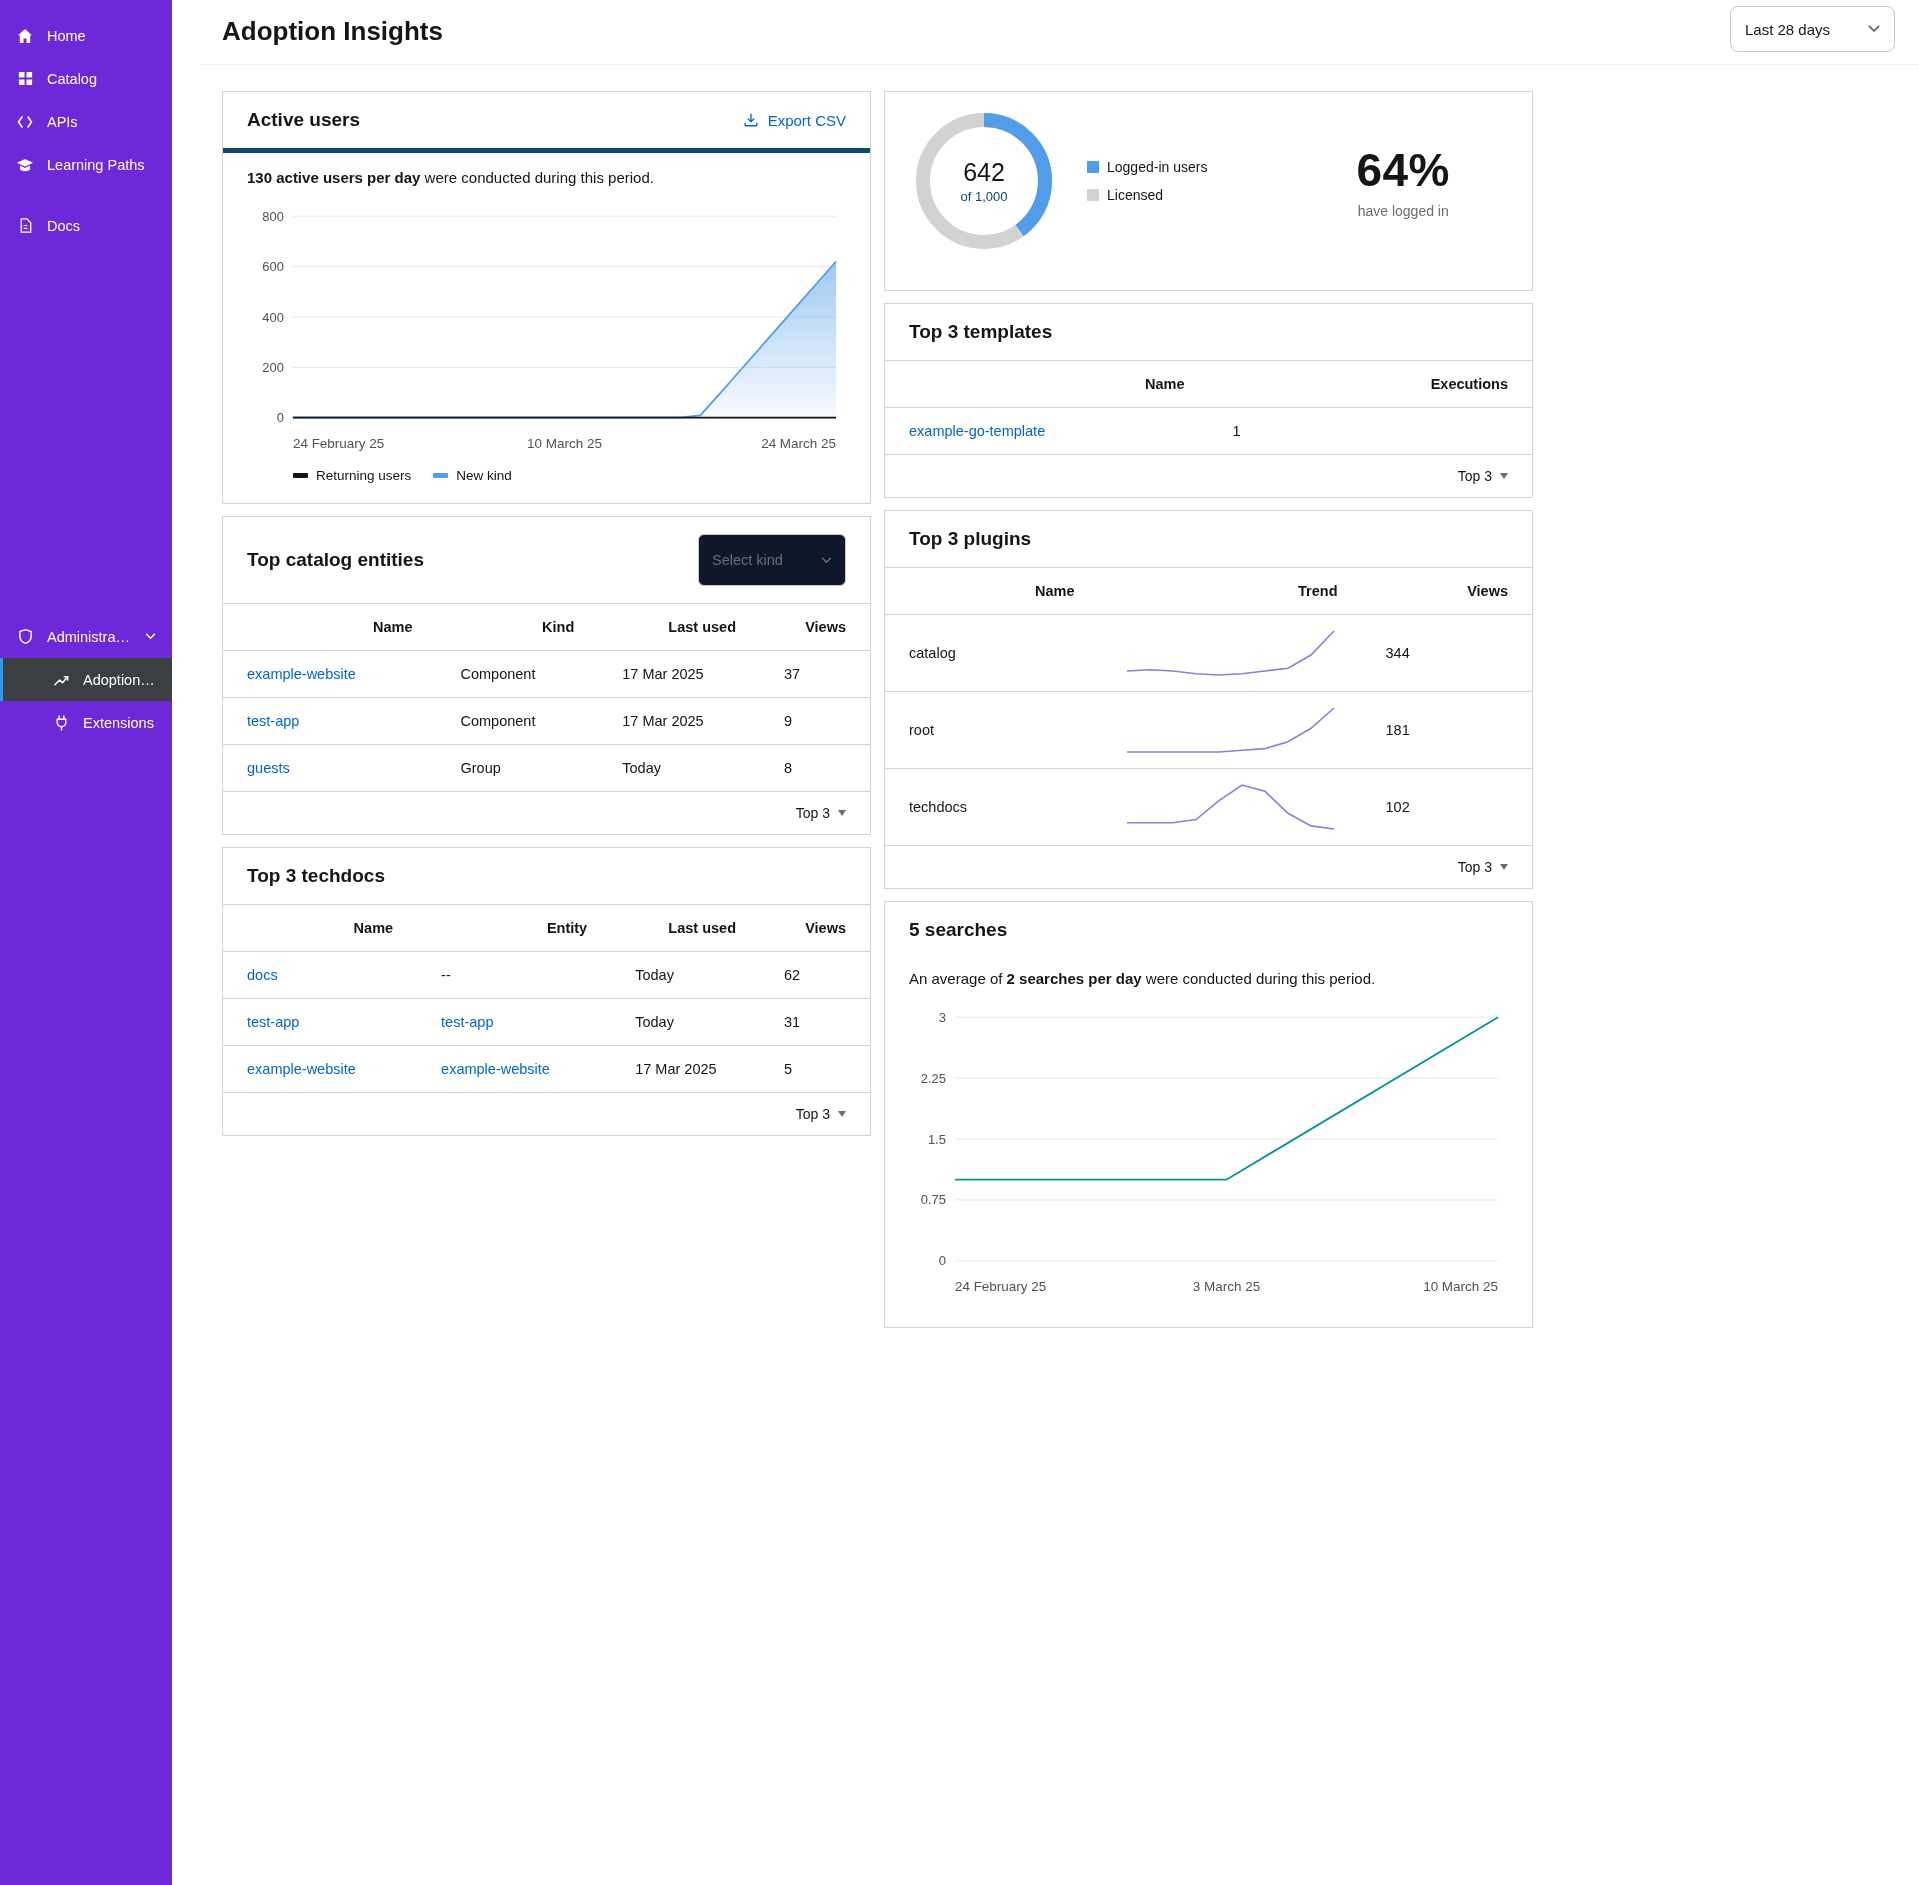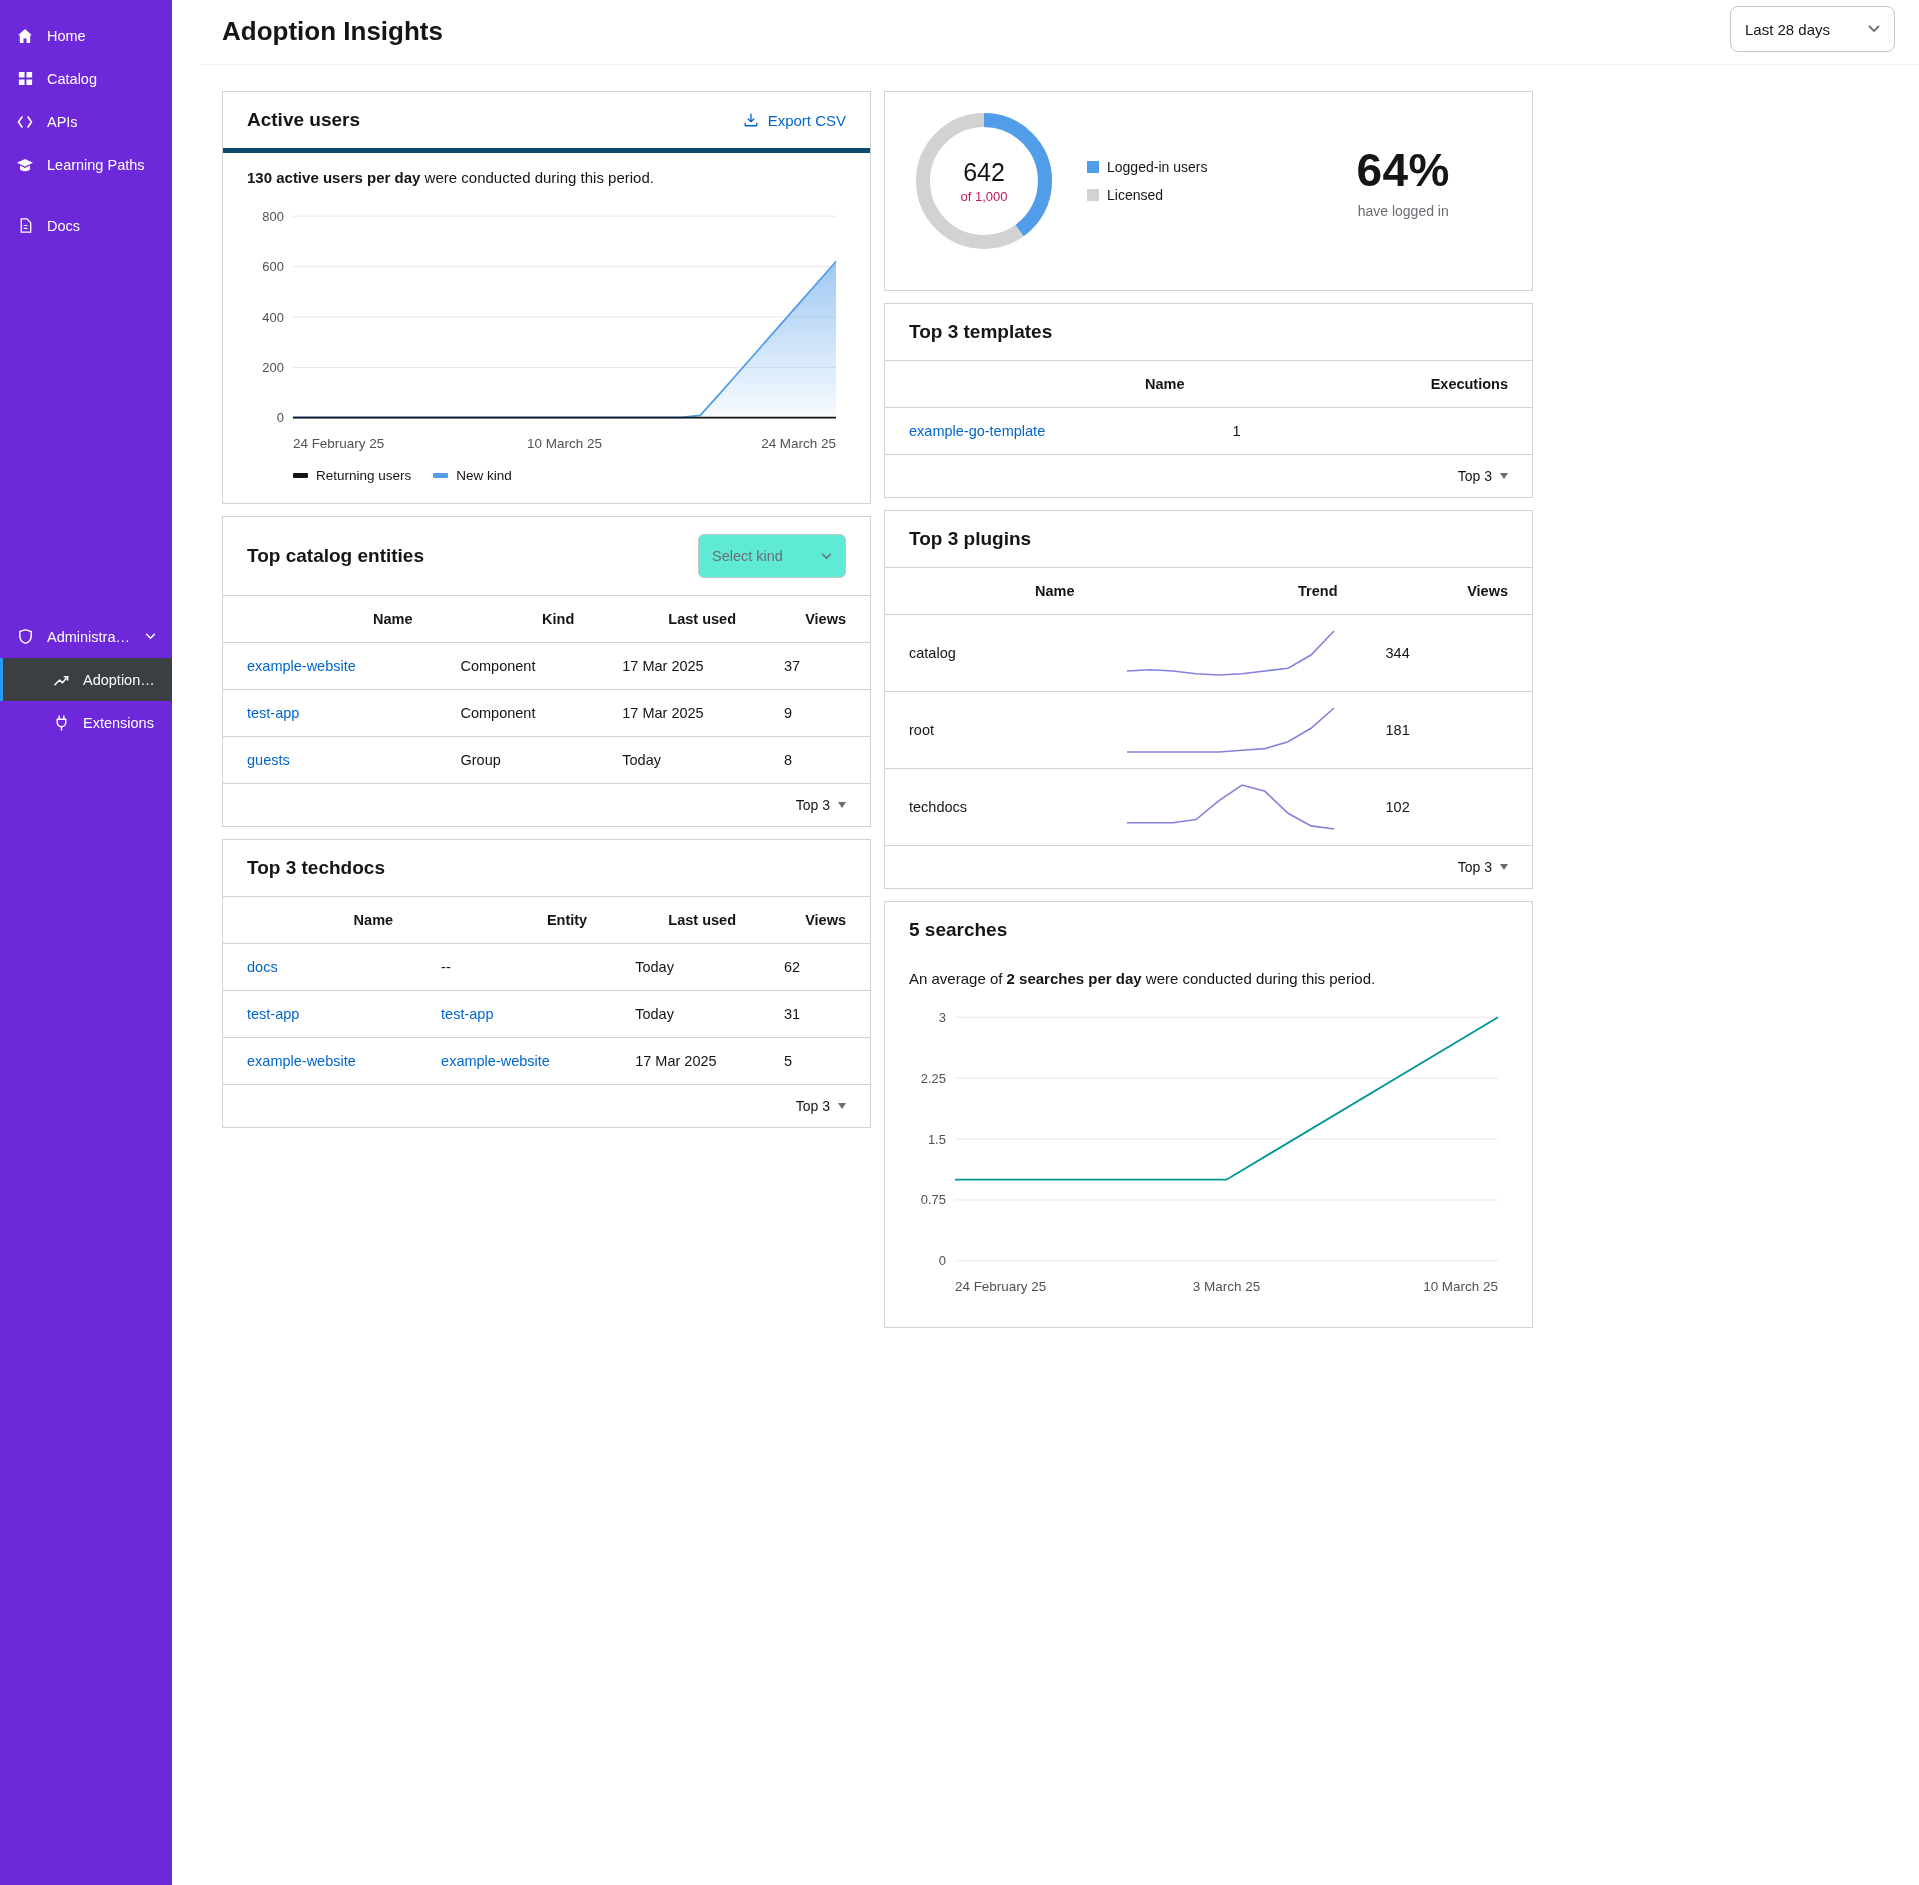--- a/index.html
+++ b/index.html
@@ -50,27 +50,27 @@
   .t-techdocs th:nth-child(1),.t-techdocs td:nth-child(1){width:30%}
   .t-techdocs th:nth-child(2),.t-techdocs td:nth-child(2){width:30%}
   .t-techdocs th:nth-child(3),.t-techdocs td:nth-child(3){width:23%}
   .t-templates th:nth-child(1),.t-templates td:nth-child(1){width:50%}
   .t-plugins th:nth-child(1),.t-plugins td:nth-child(1){width:33%}
   .t-plugins th:nth-child(2),.t-plugins td:nth-child(2){width:39%}
   .t-plugins td{padding-top:12px;padding-bottom:12px}
   .card-foot{display:flex;justify-content:flex-end;align-items:center;padding:13px 24px;font-size:14px;gap:8px;color:#151515;cursor:pointer}
   .tri{width:0;height:0;border-left:4.5px solid transparent;border-right:4.5px solid transparent;border-top:6px solid #6a6e73;display:inline-block}
   
-  .select{display:flex;align-items:center;justify-content:space-between;width:148px;height:44px;padding:8px 13px;border:1px solid #c7c7c7;border-radius:6px;color:#6a6e73;font-size:14.5px;cursor:pointer;background:#5eead4}
+  .select{display:flex;align-items:center;justify-content:space-between;width:148px;height:52px;padding:8px 13px;border:1px solid #c7c7c7;border-radius:6px;color:#6a6e73;font-size:14.5px;cursor:pointer;background:#0f172a}
   
   .total-body{display:flex;align-items:center;padding:14px 24px 34px}
   .donut-wrap{position:relative;width:150px;height:150px;flex:none}
   .donut-center{position:absolute;inset:0;display:flex;flex-direction:column;align-items:center;justify-content:center;pointer-events:none}
   .donut-val{font-size:25px;color:#151515}
-  .donut-sub{font-size:13px;color:#be185d;margin-top:2px}
+  .donut-sub{font-size:13px;color:#0c4a6e;margin-top:2px}
   .donut-legend{margin-left:28px;display:flex;flex-direction:column;gap:12px;font-size:14px}
   .leg-sq{width:12px;height:12px;display:inline-block;flex:none}
   .sq-blue{background:#519de9}
   .sq-gray{background:#d2d2d2}
   .pct-block{margin-left:auto;margin-right:58px;text-align:center}
   .pct{font-size:46px;font-weight:700;letter-spacing:.5px}
   .pct-cap{font-size:14px;color:#6a6e73;margin-top:6px}
   .info-ic{cursor:pointer;display:flex;align-items:center}
   .spark-cell{height:52px;display:flex;align-items:center}
   .chart-box{width:100%}

